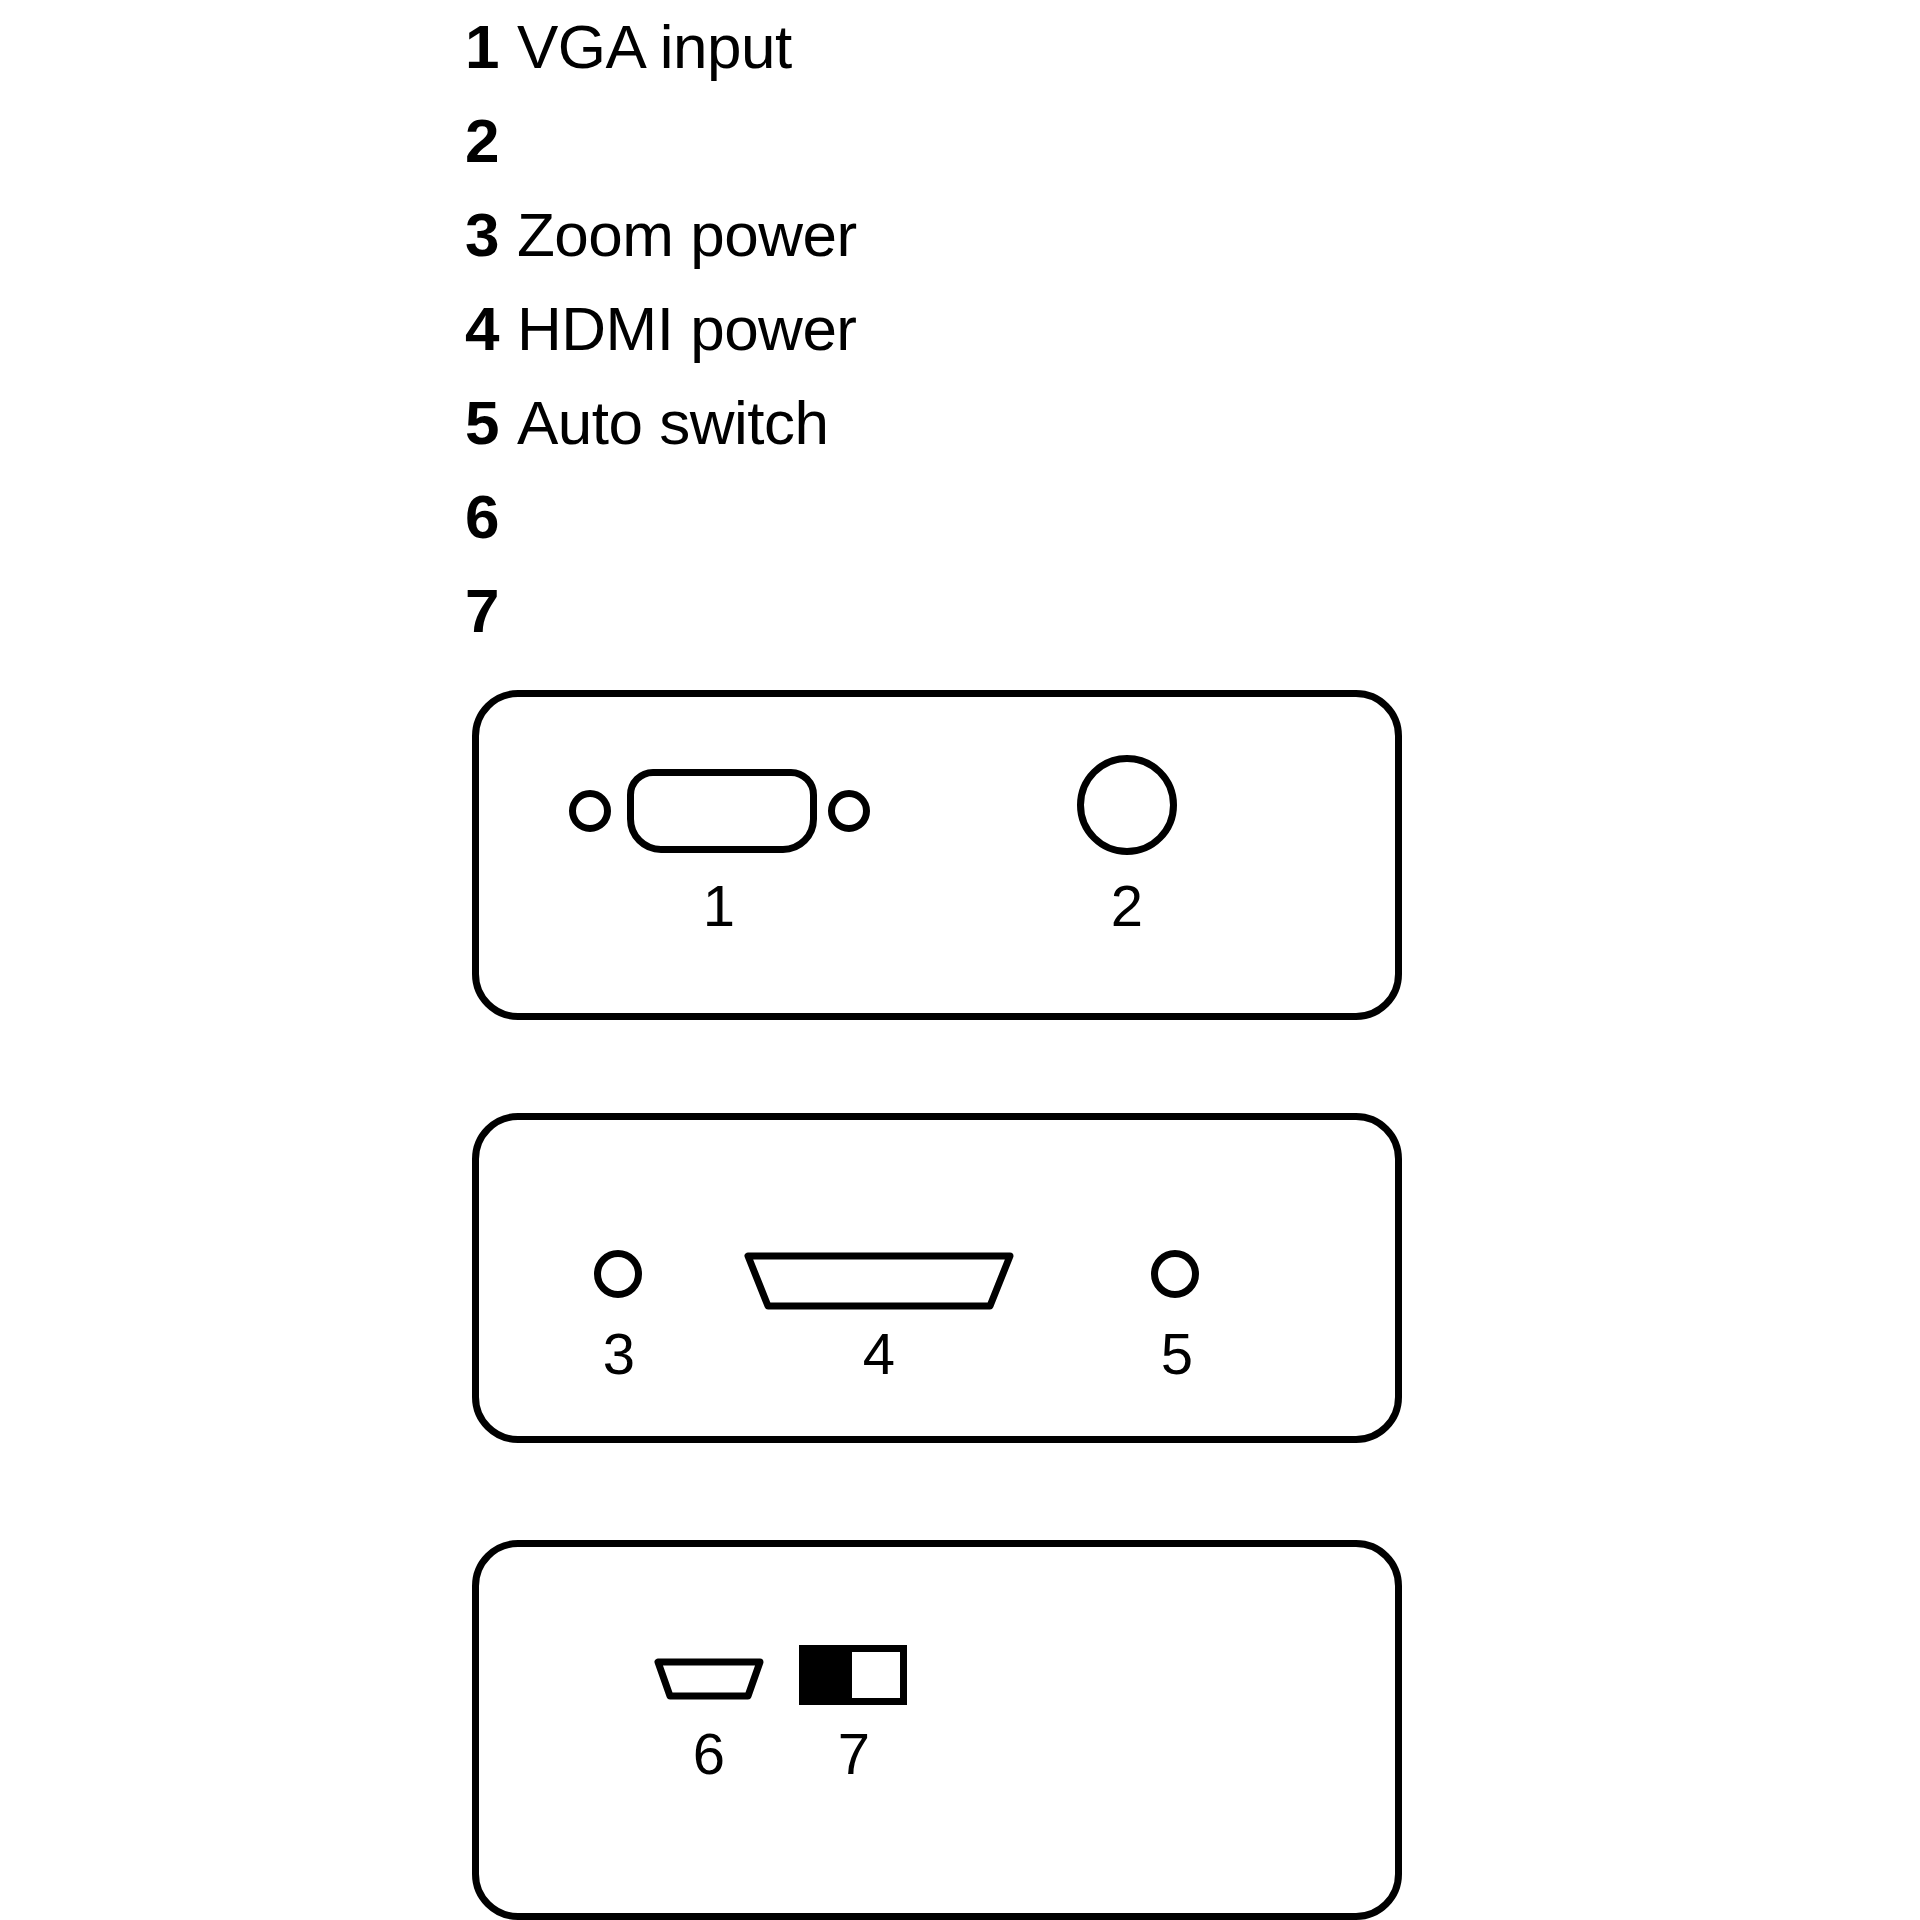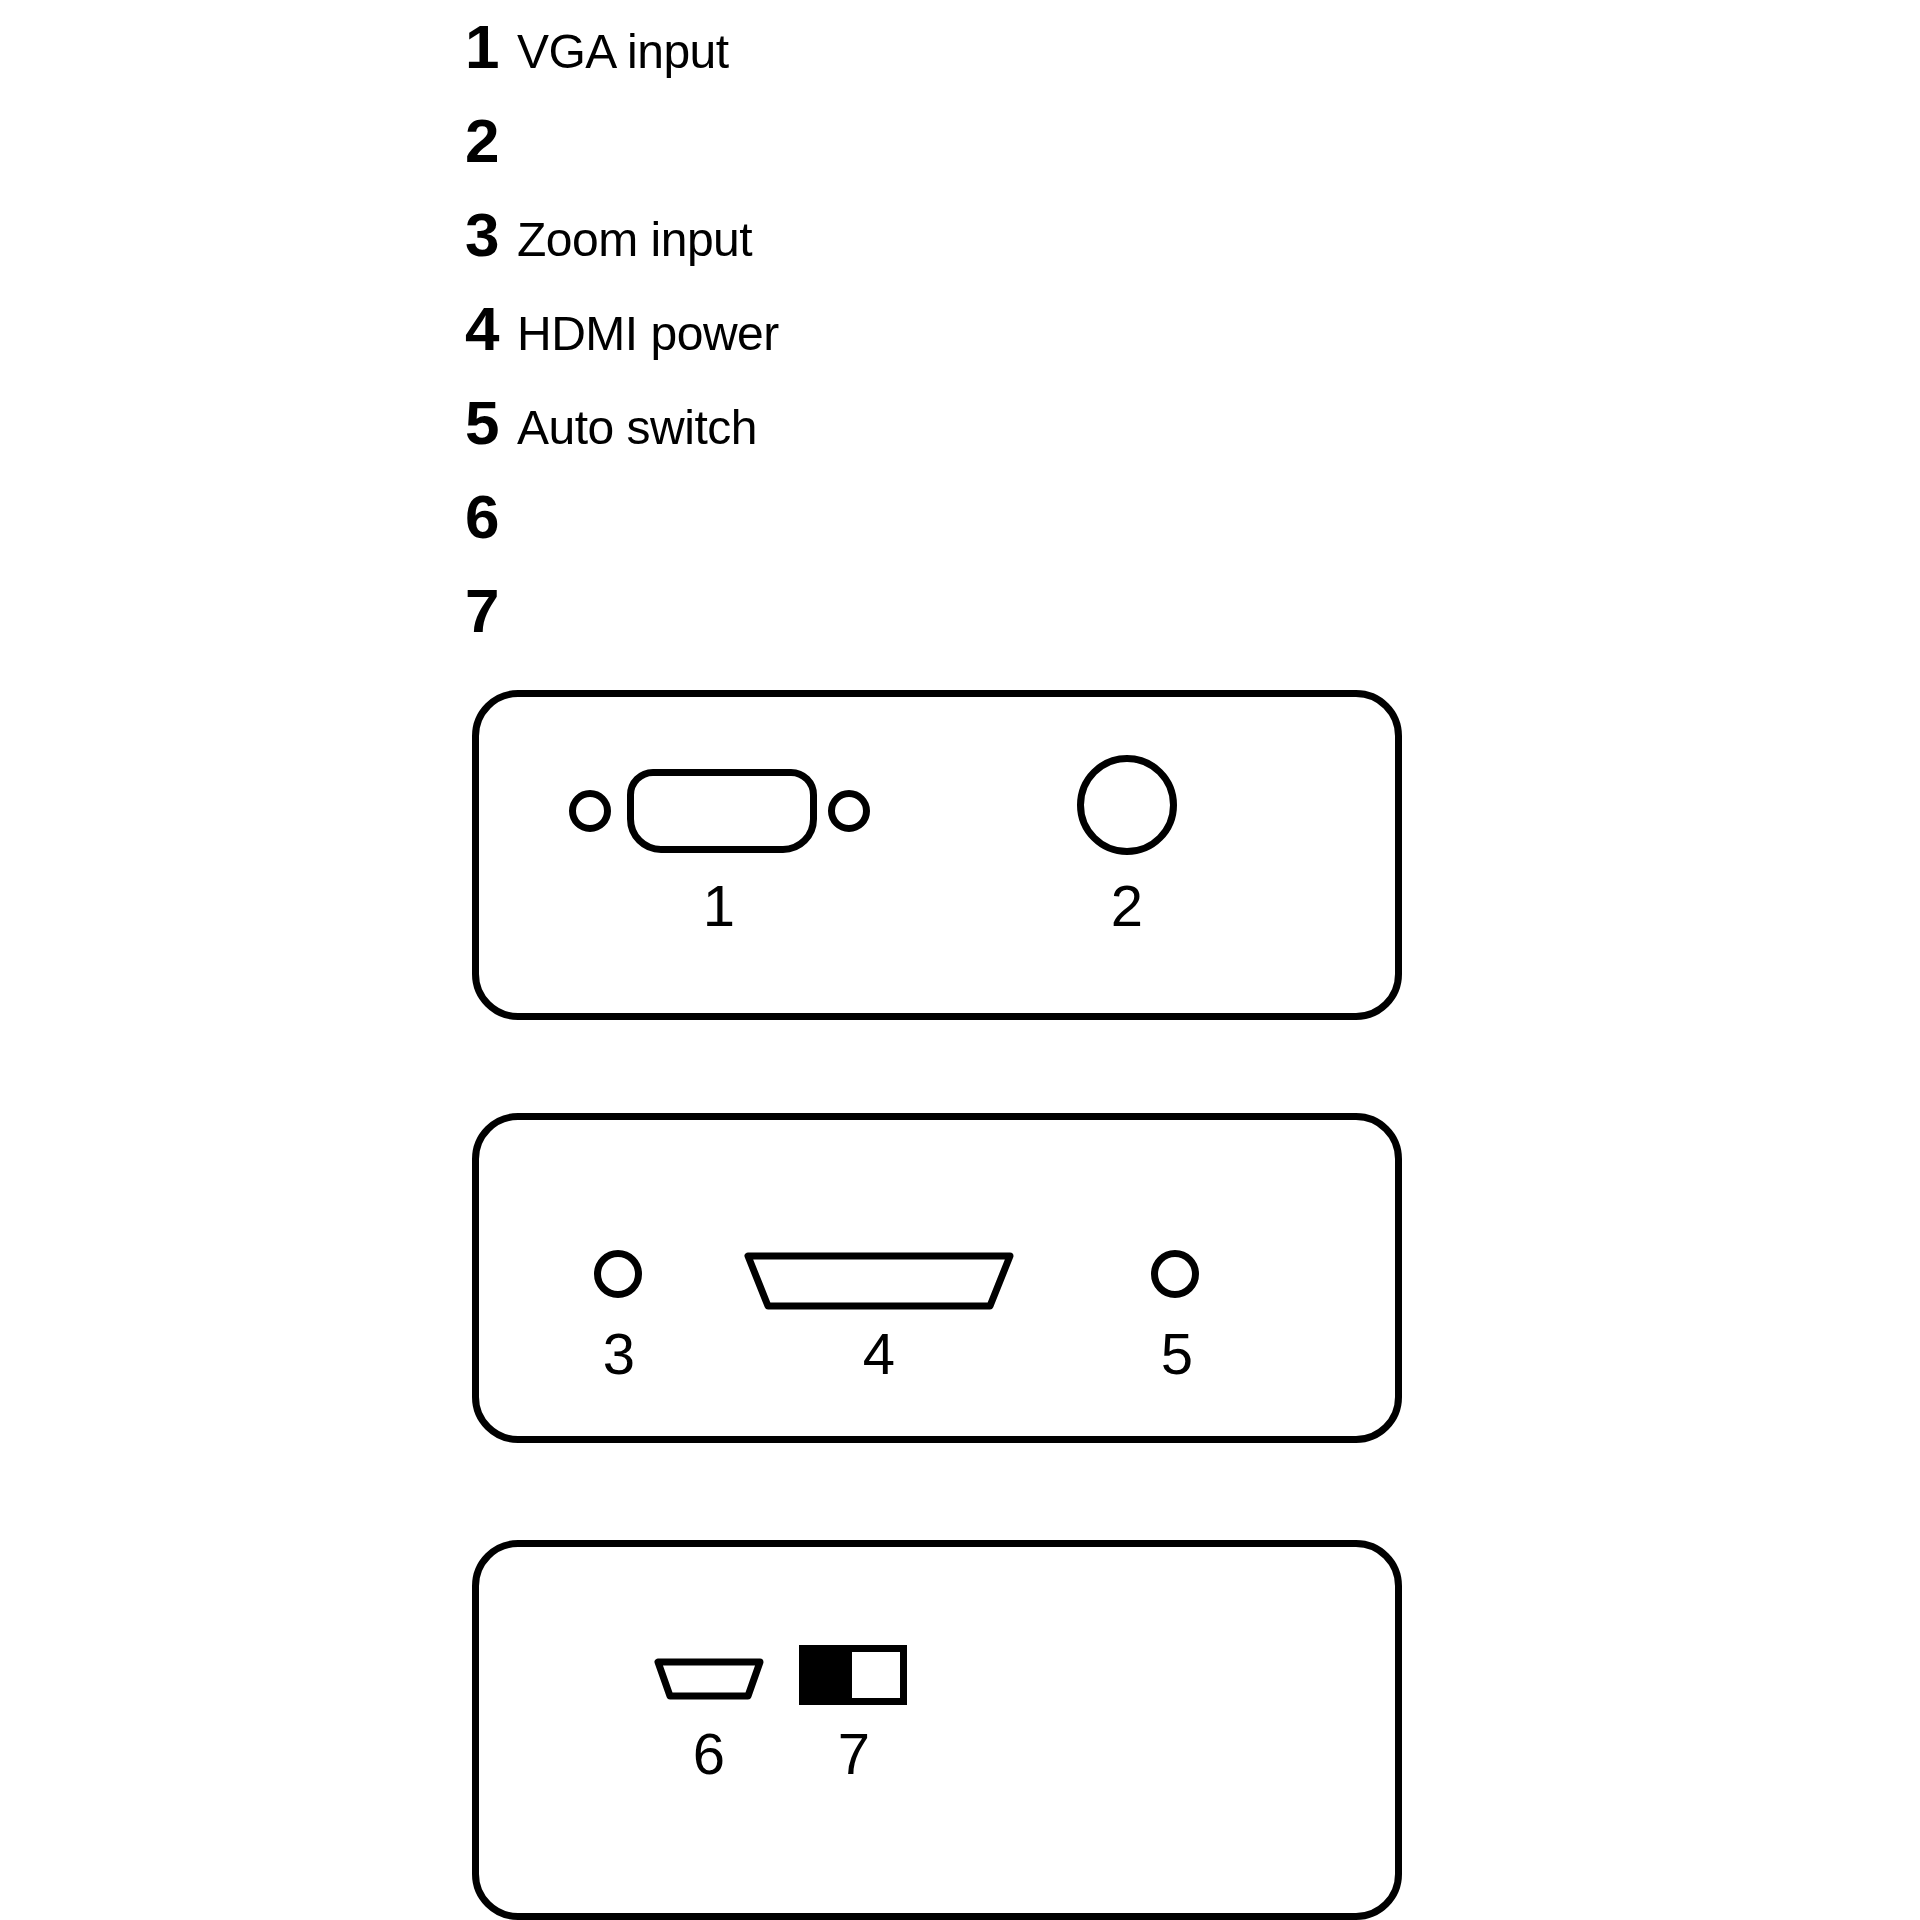--- a/index.html
+++ b/index.html
@@ -30,21 +30,21 @@
   }
   .legend-num {
     font-weight: 700;
     font-size: 62px;
     line-height: 94px;
     letter-spacing: -1px;
     min-width: 52px;
   }
   .legend-label {
     font-weight: 300;
-    font-size: 48px;
+    font-size: 62px;
     line-height: 94px;
     letter-spacing: -0.5px;
     white-space: nowrap;
   }
 
   
   .panel {
     position: absolute;
     border: 7px solid #000;
     border-radius: 46px;
@@ -143,21 +143,21 @@
 <div id="legend">
   <div class="legend-row">
     <span class="legend-num">1</span>
     <span class="legend-label">VGA input</span>
   </div>
   <div class="legend-row">
     <span class="legend-num">2</span>
   </div>
   <div class="legend-row">
     <span class="legend-num">3</span>
-    <span class="legend-label">Zoom input</span>
+    <span class="legend-label">Zoom power</span>
   </div>
   <div class="legend-row">
     <span class="legend-num">4</span>
     <span class="legend-label">HDMI power</span>
   </div>
   <div class="legend-row">
     <span class="legend-num">5</span>
     <span class="legend-label">Auto switch</span>
   </div>
   <div class="legend-row">

